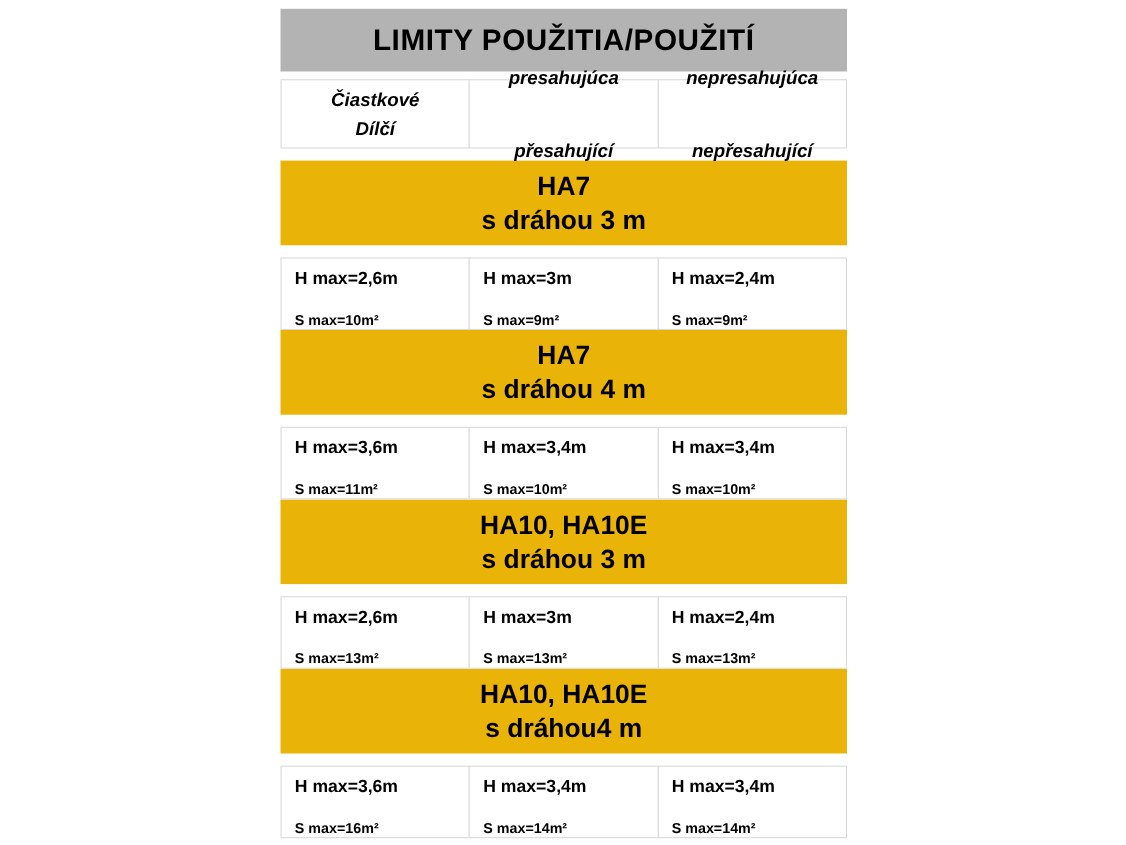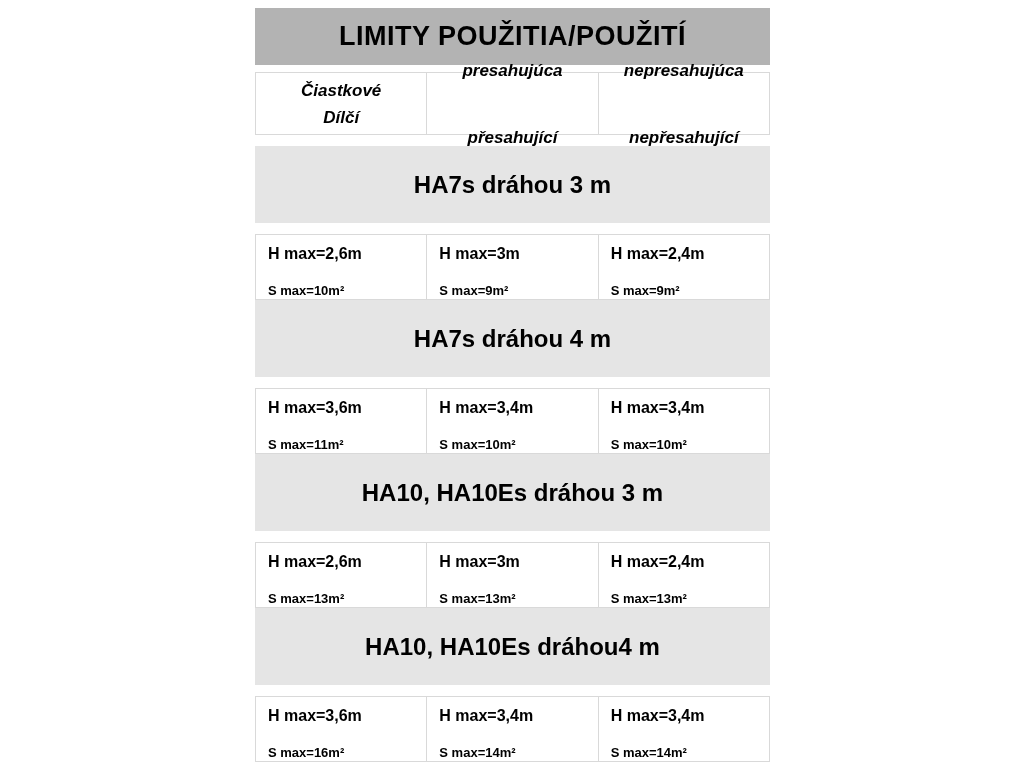--- a/index.html
+++ b/index.html
@@ -22,22 +22,22 @@
     margin-bottom: 7px;
   }
   .header-row { display: flex; height: 63px; margin-bottom: 11px; font-style: italic; }
   .header-cell {
     flex: 1; background: #ffffff; border: 1px solid #d9d9d9;
     display: flex; flex-direction: column; align-items: center; justify-content: center;
     font-size: 17px; line-height: 27px; text-align: center;
   }
   .header-cell + .header-cell { margin-left: -1px; gap: 40px; }
   .section-band {
-    height: 77px; background: #e5e5e5;
-    display: flex; flex-direction: row; align-items: center; justify-content: center;
+    height: 77px; background: #eab308;
+    display: flex; flex-direction: column; align-items: center; justify-content: center;
     font-size: 24px; line-height: 31px; text-align: center;
   }
   .data-row { display: flex; height: 77px; }
   .data-cell {
     flex: 1; background: #ffffff; border: 1px solid #d9d9d9;
     padding: 9px 4px 0 12px;
     margin-top: 11px;
   }
   .data-cell + .data-cell { margin-left: -1px; }
   .h-line { font-size: 16px; line-height: 20px; }

